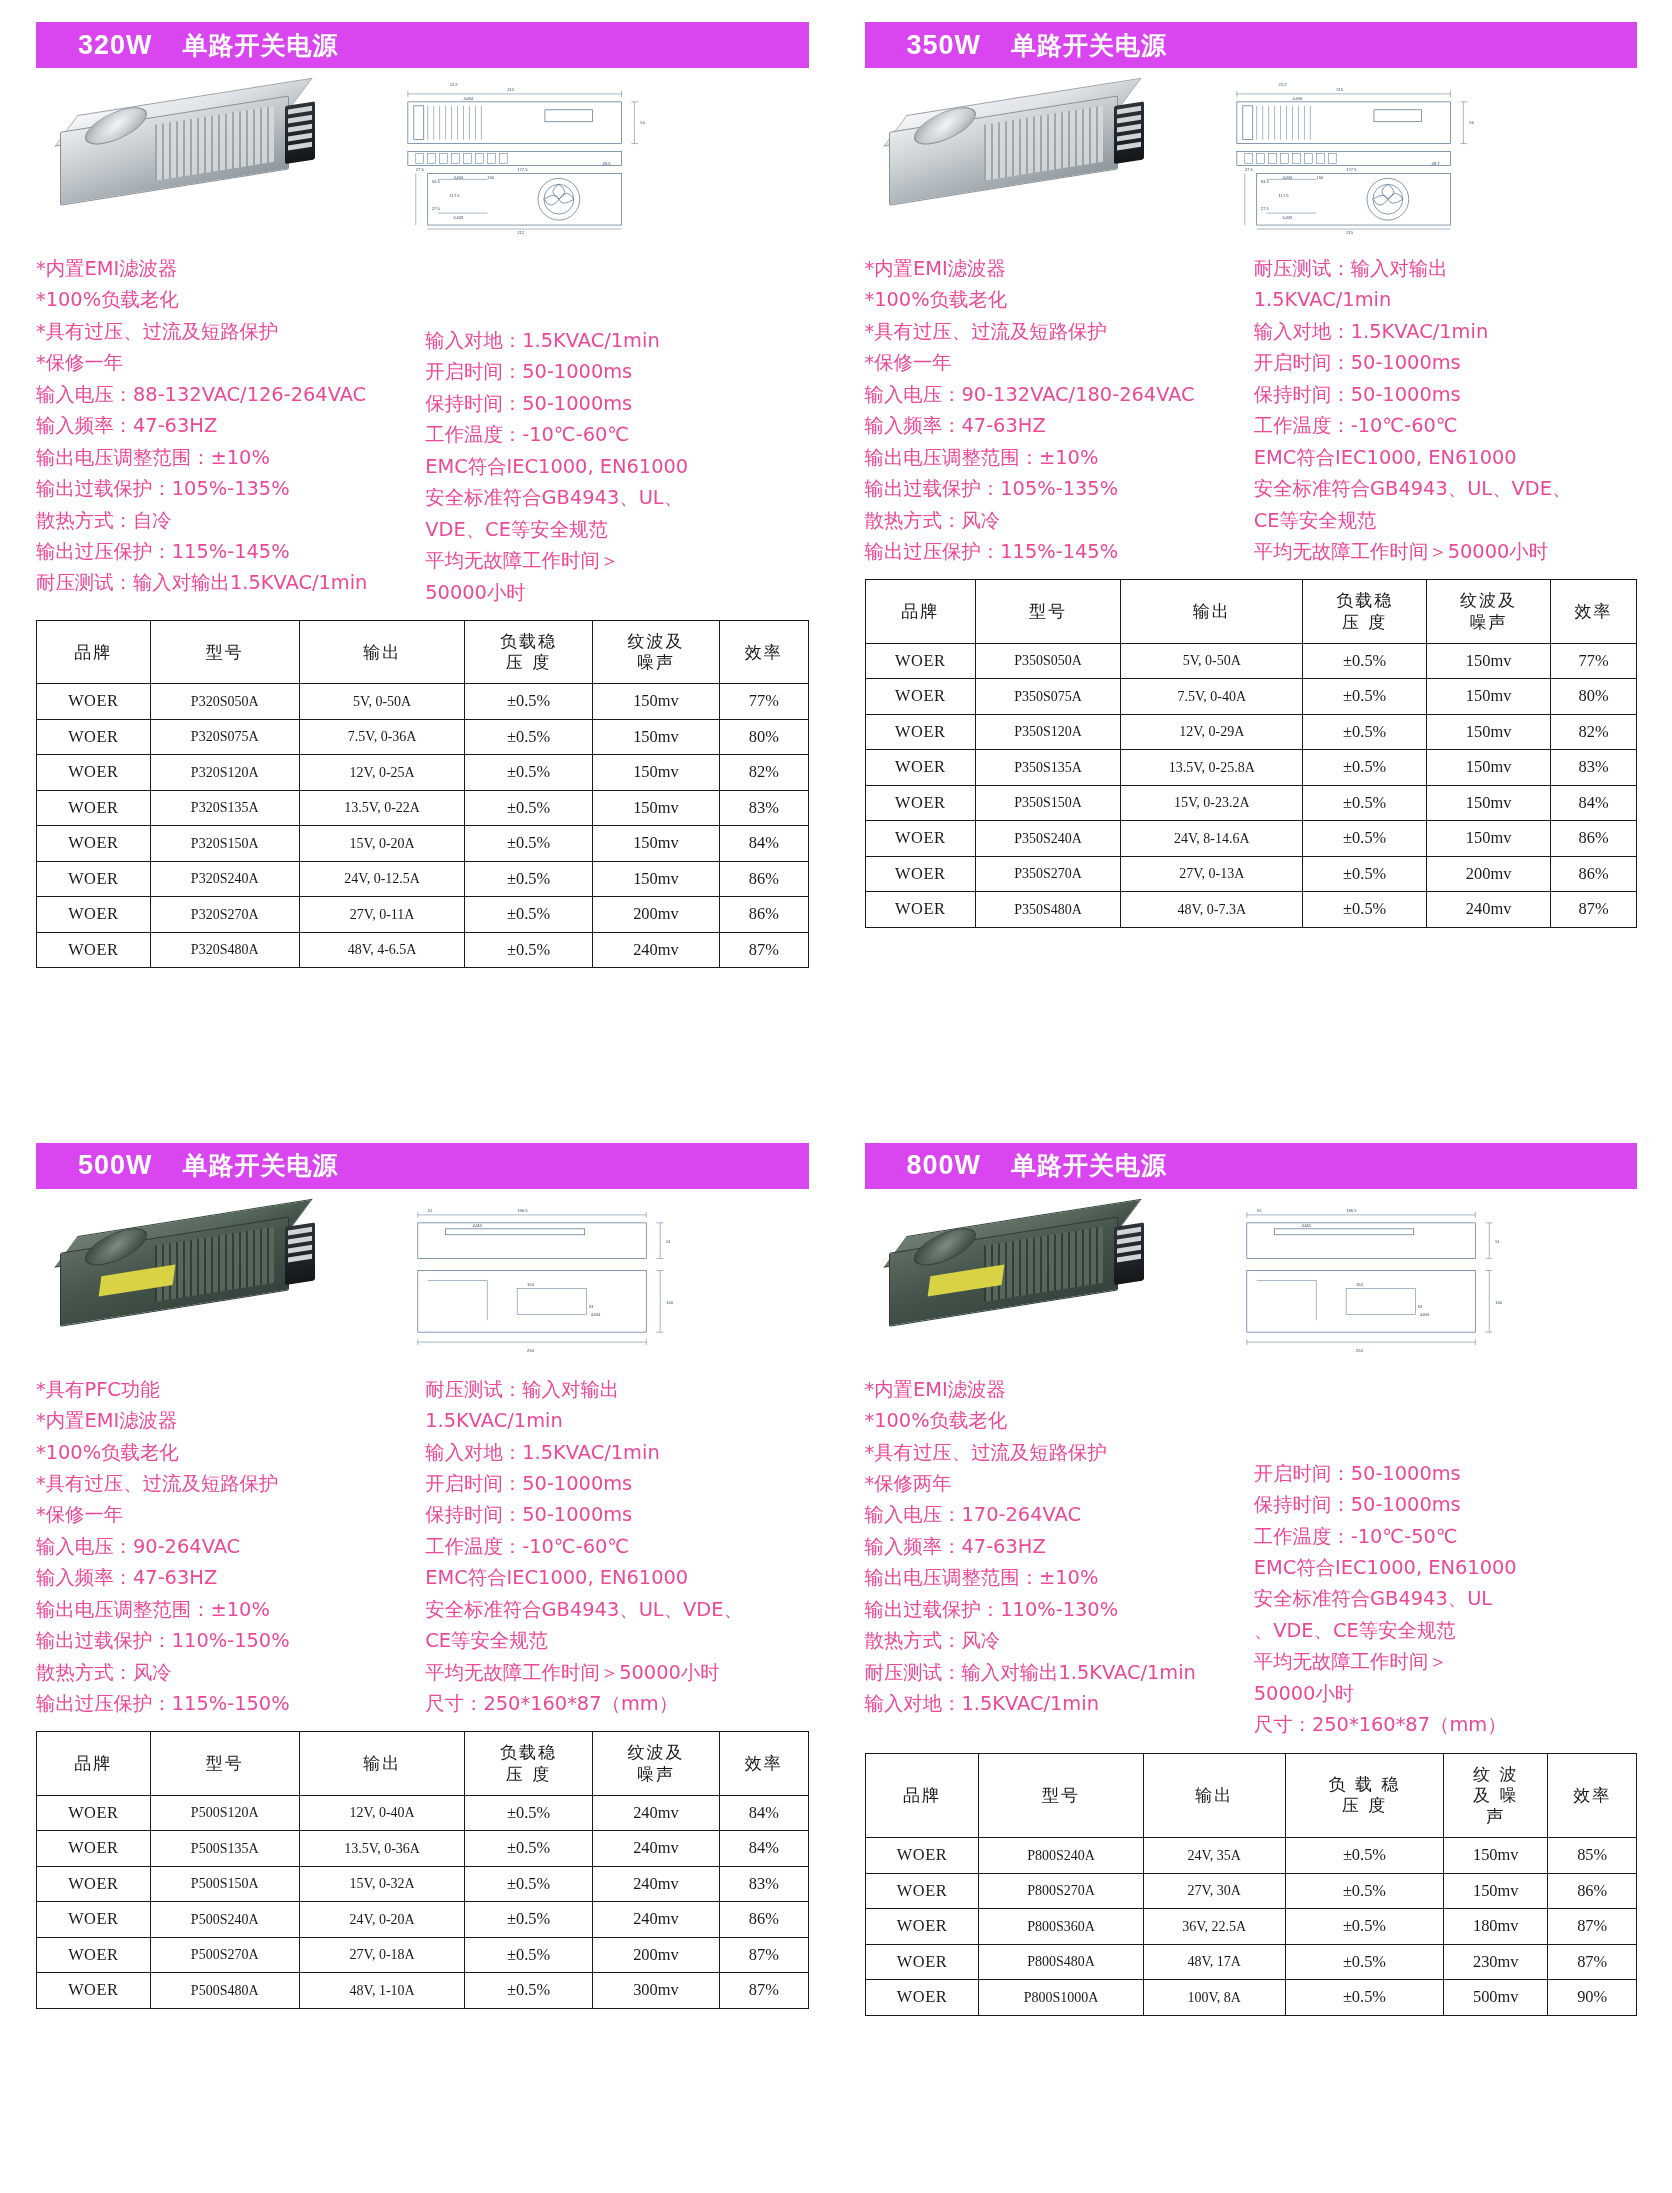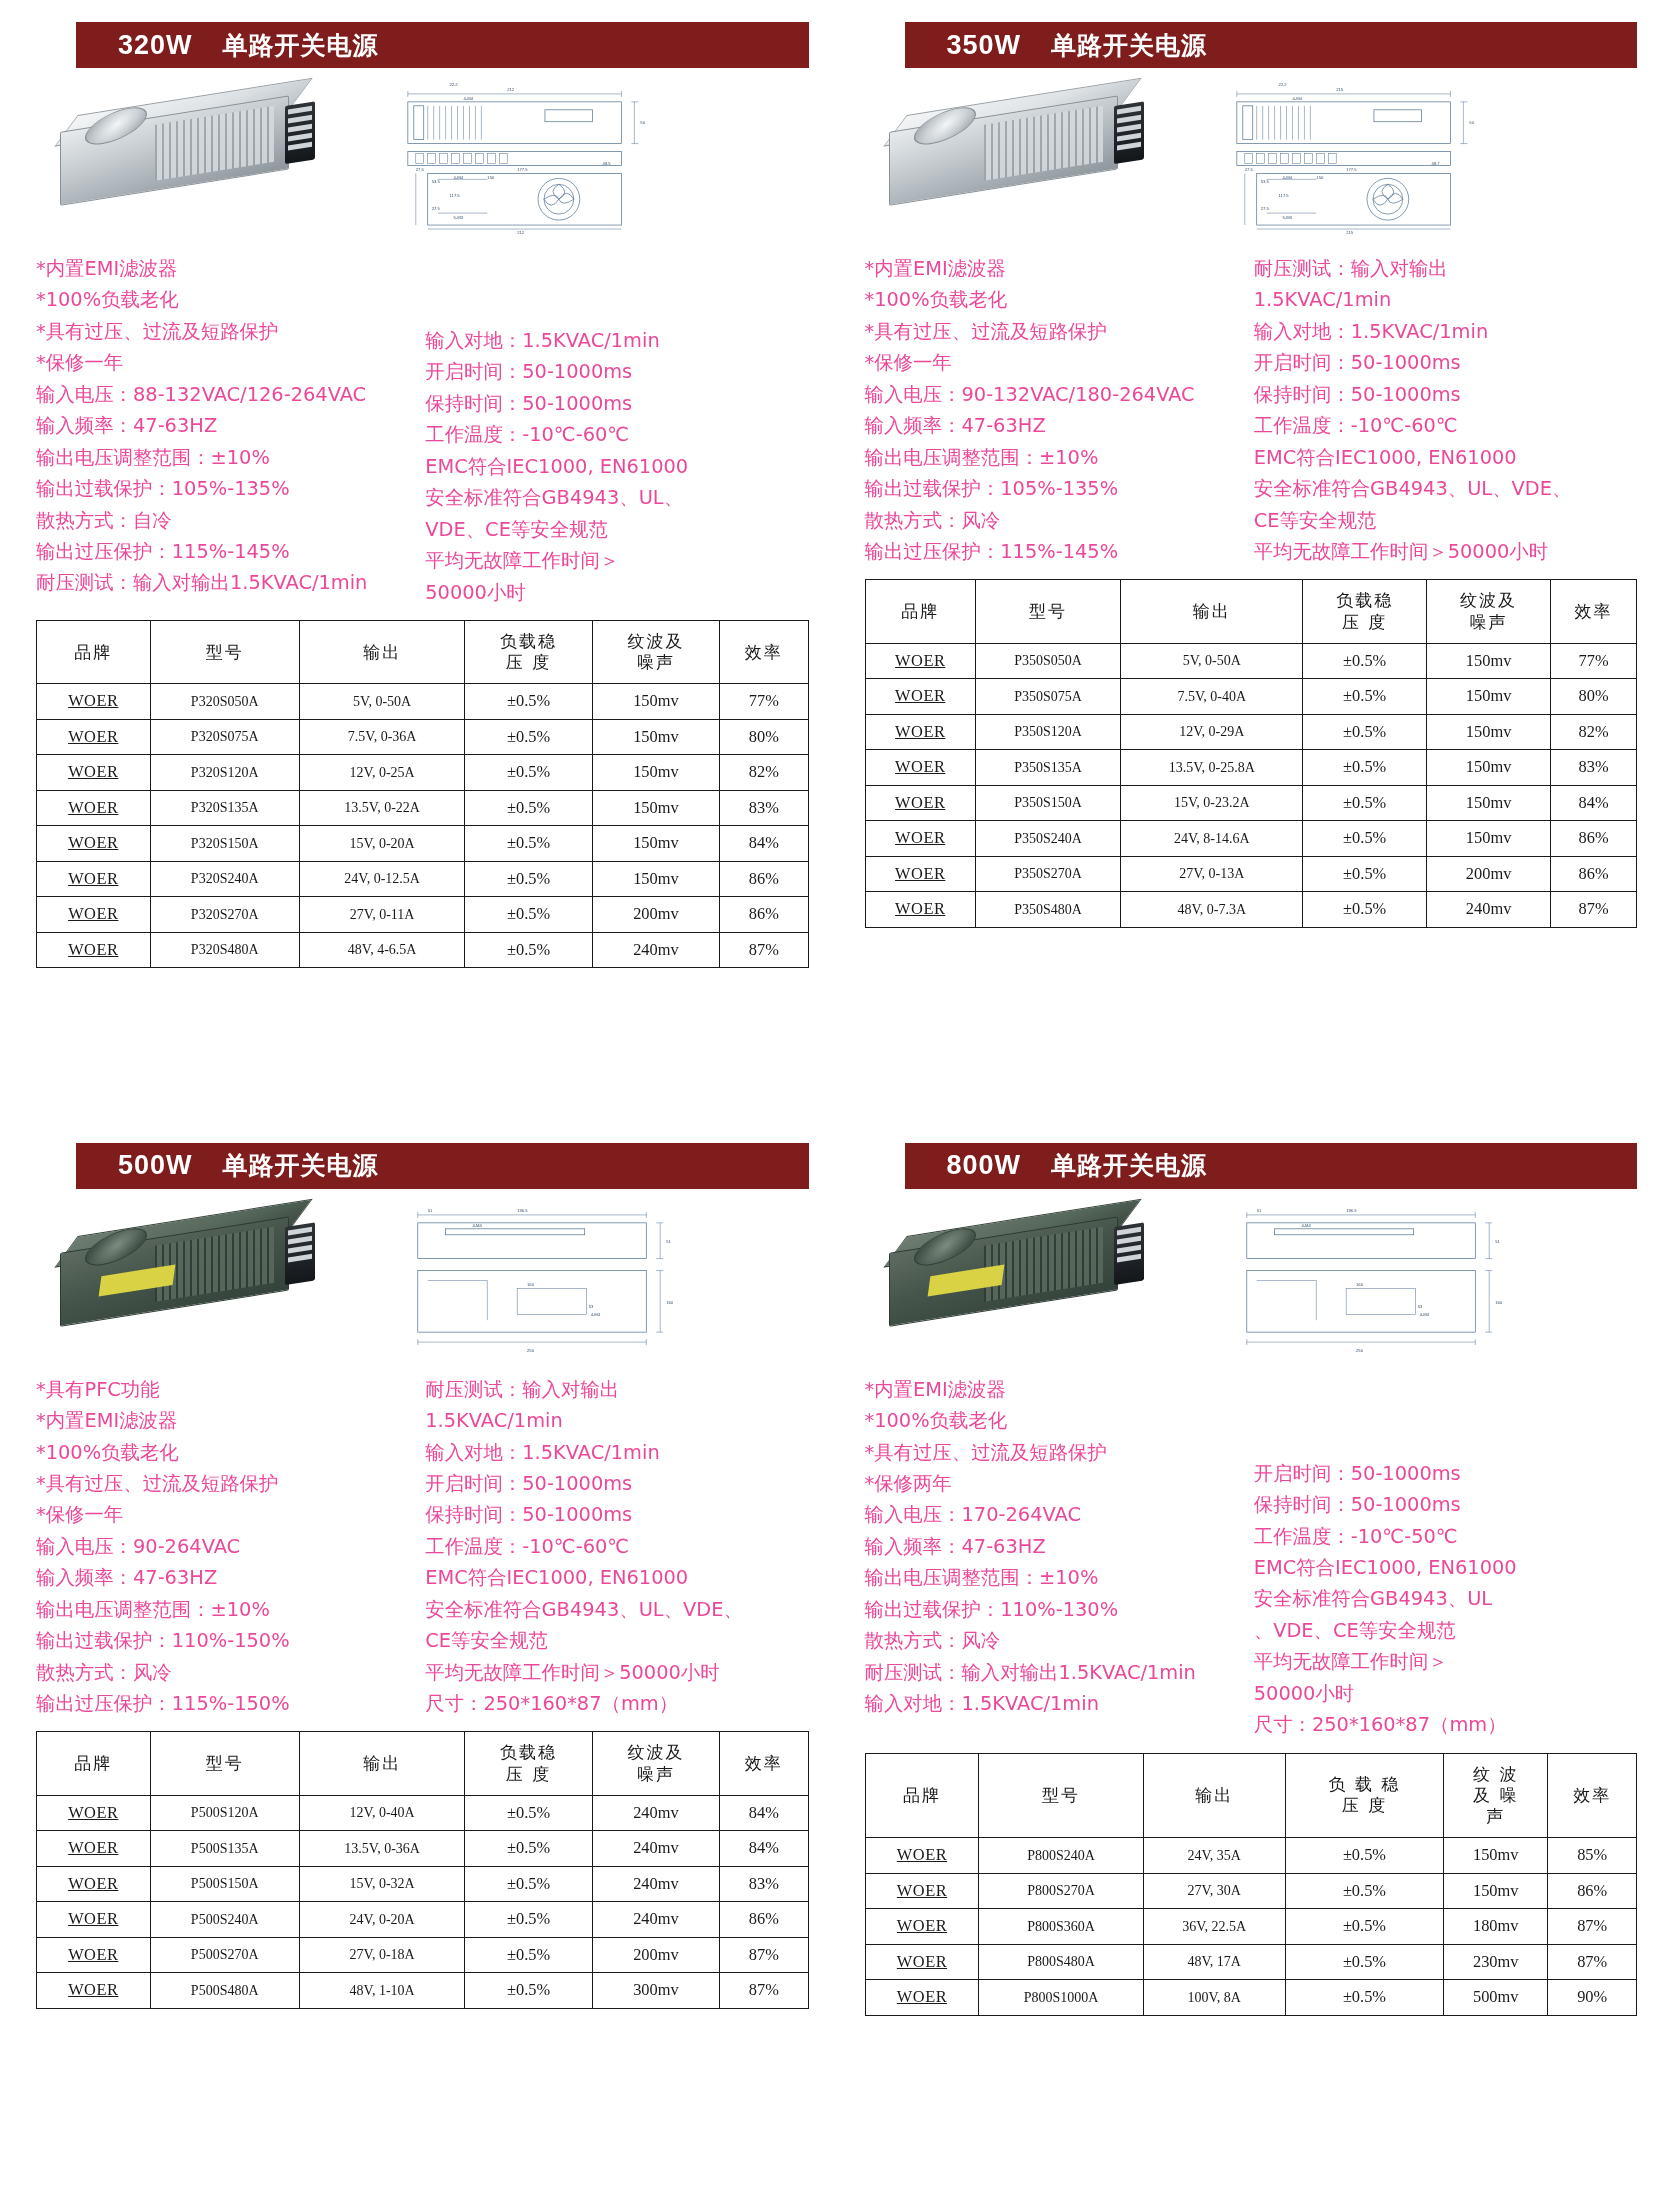--- a/index.html
+++ b/index.html
@@ -26,29 +26,28 @@
   .panel {
     width: 50%;
     box-sizing: border-box;
     padding: 0 14px 0 14px;
   }
   .panel.left { padding-left: 10px; padding-right: 28px; }
   .panel.right { padding-left: 28px; padding-right: 10px; }
 
   
   .title-bar {
-    background: #7f1d1d;
+    background: #d946ef;
     height: 46px;
     display: flex;
     align-items: center;
     padding-left: 42px;
     color: #ffffff;
     letter-spacing: 1px;
     margin-bottom: 12px;
-    margin-left: 40px;
   }
   .title-watt {
     font-size: 27px;
     font-weight: bold;
     font-family: "Liberation Sans", sans-serif;
   }
   .title-text {
     font-size: 25px;
     font-weight: bold;
     margin-left: 30px;
@@ -192,21 +191,20 @@
     padding: 10px 2px;
   }
   table.spec-table td.model, table.spec-table td.out {
     font-family: "Liberation Serif", serif;
     font-size: 14px;
   }
   table.spec-table td.brand {
     font-family: "Liberation Serif", serif;
     font-size: 16.4px;
     letter-spacing: 0.5px;
-    text-decoration: underline;
   }
   table.spec-table td.num {
     font-family: "Liberation Serif", serif;
     font-size: 16.4px;
   }
   .th-2l { line-height: 1.15; }
 </style>
 </head>
 <body>
 

